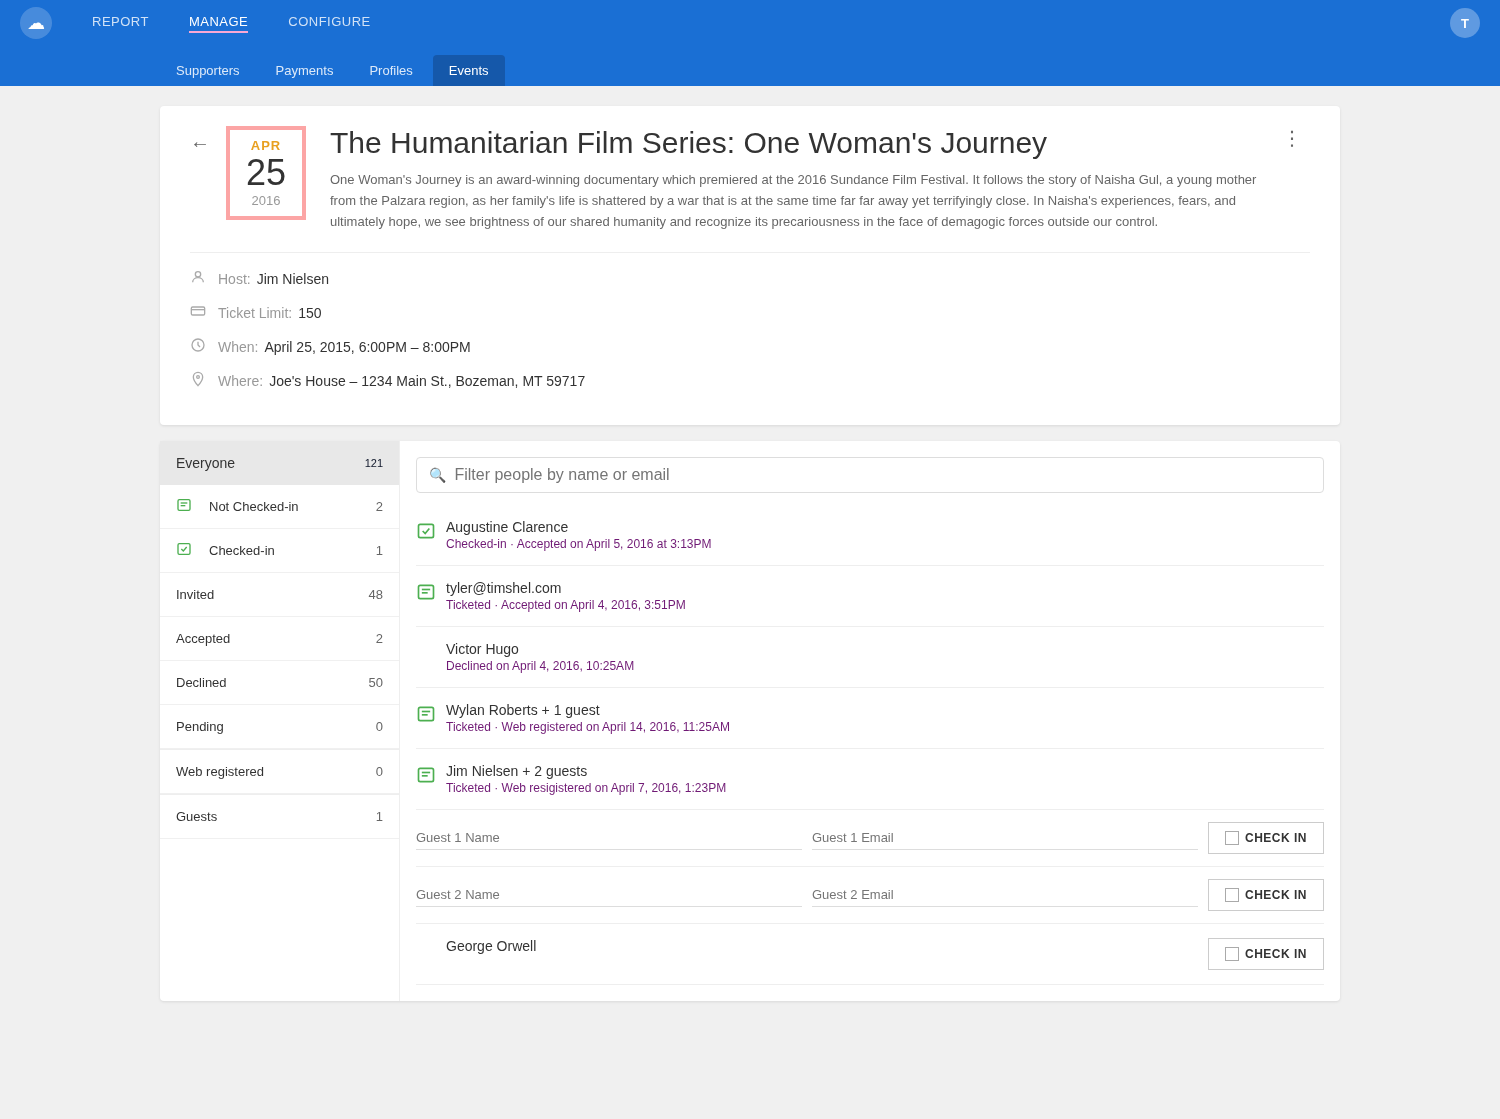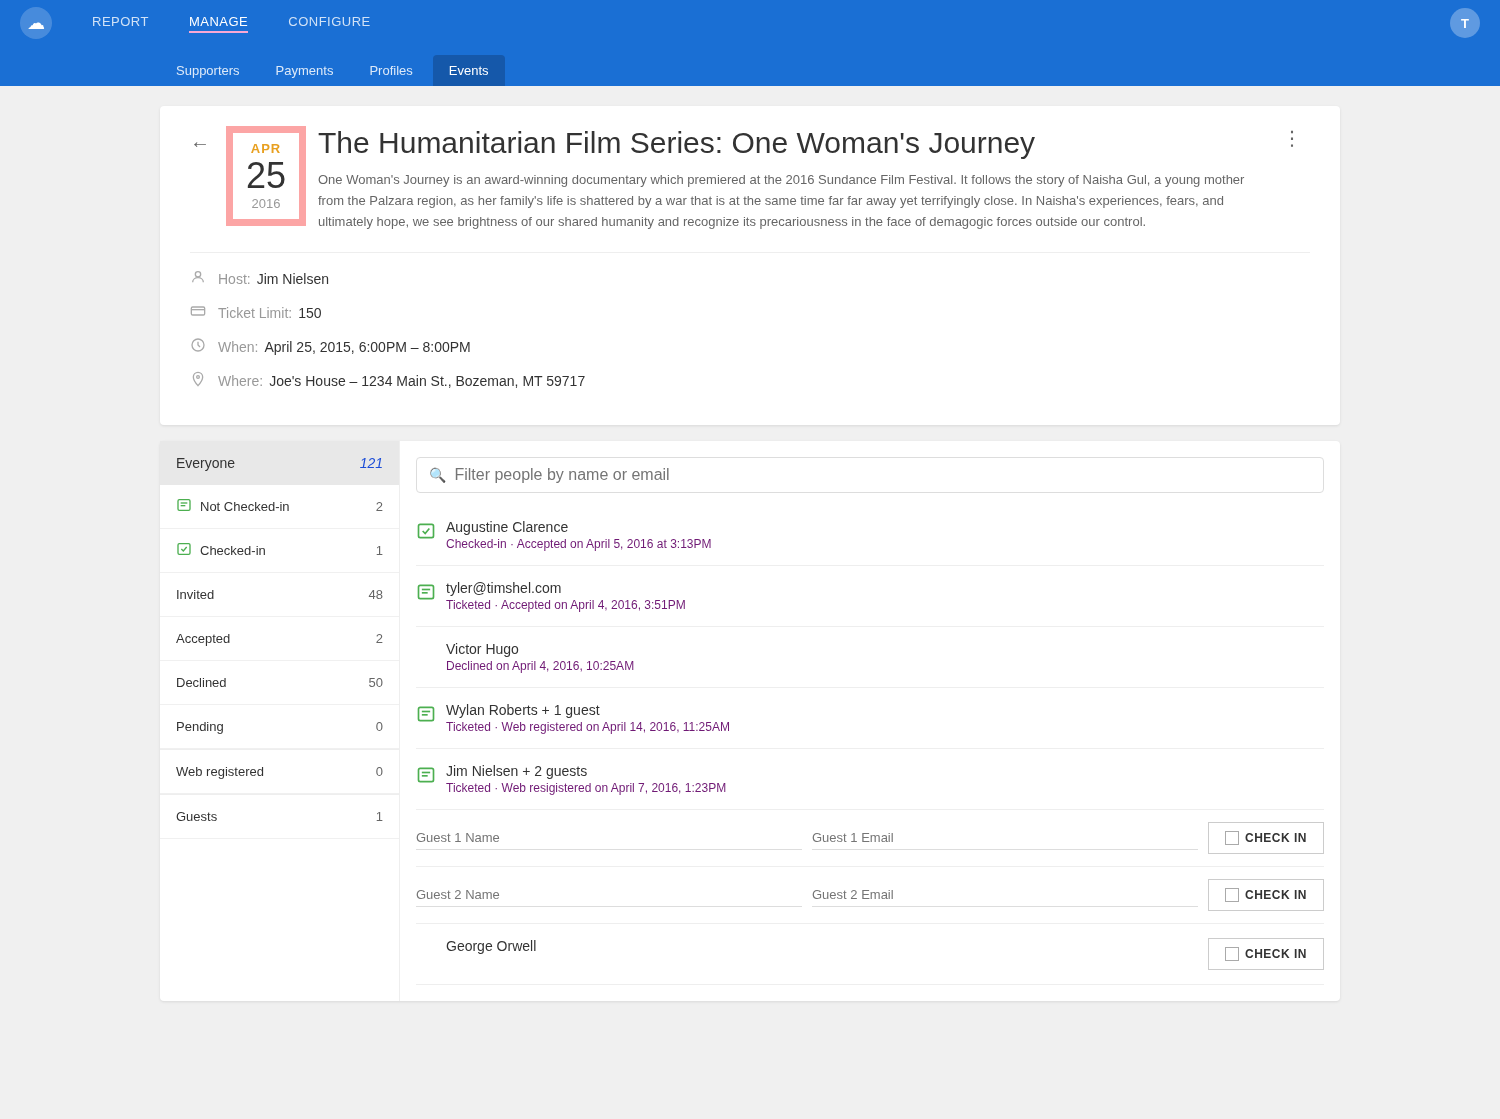--- a/index.html
+++ b/index.html
@@ -84,24 +84,24 @@
     .event-header {
       display: flex;
       align-items: flex-start;
       margin-bottom: 20px;
     }
     .back-arrow {
       font-size: 20px; color: #666; cursor: pointer; margin-right: 16px; margin-top: 4px;
     }
     .event-date-box {
       width: 80px; min-width: 80px;
-      border: 7px solid #fca5a5;
+      border: 4px solid #fca5a5;
       text-align: center;
       padding: 8px;
-      margin-right: 12px;
+      margin-right: 24px;
     }
     .event-date-box .month { color: #e8a020; font-size: 13px; font-weight: 600; letter-spacing: 1px; }
     .event-date-box .day { font-size: 36px; font-weight: 300; color: #333; line-height: 1.1; }
     .event-date-box .year { font-size: 13px; color: #999; }
     .event-info { flex: 1; }
     .event-title { font-size: 30px; font-weight: 400; color: #333; margin-bottom: 10px; }
     .event-desc { font-size: 13px; color: #666; line-height: 1.6; }
     .event-more-btn {
       color: #666; font-size: 20px; cursor: pointer; padding: 0 8px;
     }
@@ -143,30 +143,30 @@
       justify-content: space-between;
       align-items: center;
       cursor: pointer;
     }
     .sidebar-section-header .section-label {
       font-size: 14px;
       font-weight: 500;
       color: #333;
     }
     .sidebar-section-header .section-count {
-      font-size: 14px;
-      color: #1d4ed8;
-      font-style: italic;
+      font-size: 11px;
+      color: #0f172a;
     }
     .sidebar-item {
       padding: 12px 16px;
       display: flex;
       align-items: center;
       border-bottom: 1px solid #f0f0f0;
       cursor: pointer;
+      gap: 9px;
     }
     .sidebar-item .item-icon {
       width: 24px; color: #4CAF50; font-size: 15px; flex-shrink: 0;
     }
     .sidebar-item .item-label { flex: 1; font-size: 13px; color: #333; }
     .sidebar-item .item-count { font-size: 13px; color: #666; }
     .sidebar-divider {
       padding: 14px 16px;
       display: flex;
       justify-content: space-between;

